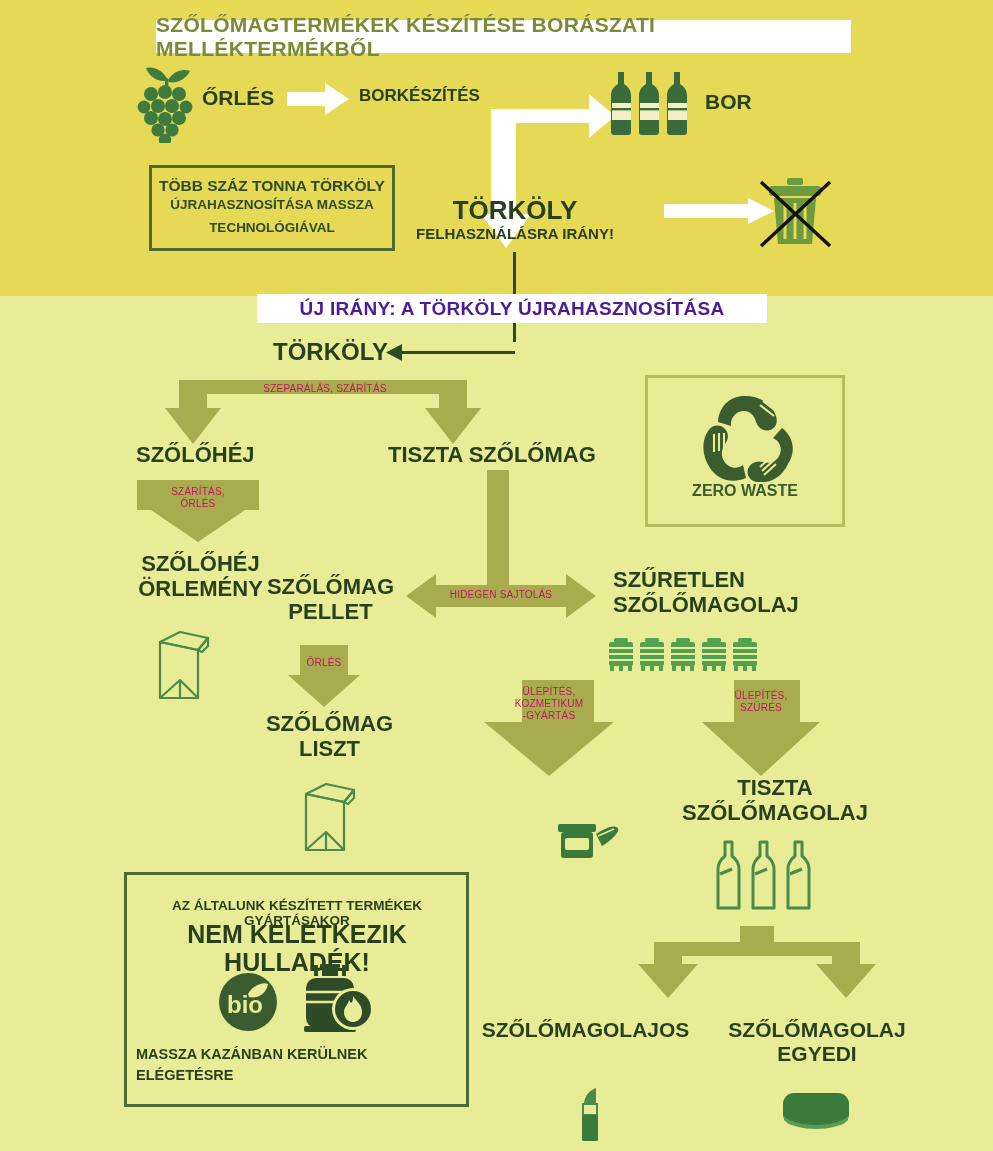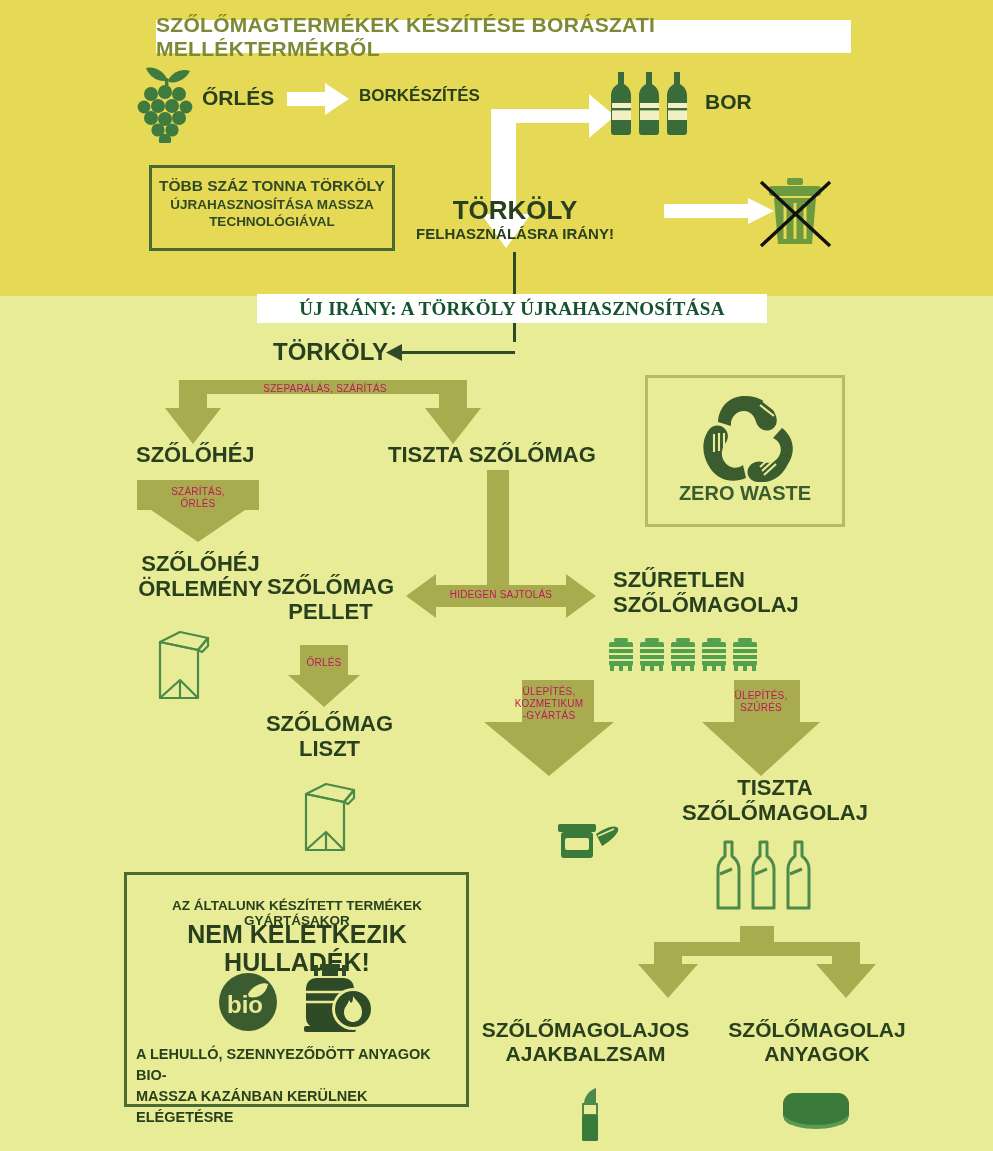--- a/index.html
+++ b/index.html
@@ -12,21 +12,21 @@
   .band-top{position:absolute;left:0;top:0;width:993px;height:296px;background:#e6d955;}
   .band-bot{position:absolute;left:0;top:296px;width:993px;height:855px;background:#e9ec96;}
 
   .abs{position:absolute;}
   .banner{
     position:absolute;background:#ffffff;color:#6f7c33;
     font-weight:bold;letter-spacing:.3px;
     display:flex;align-items:center;justify-content:center;
   }
   .banner.t1{left:156px;top:20px;width:695px;height:33px;font-size:21px;color:#7d8a34;}
-  .banner.t2{left:257px;top:294px;width:510px;height:29px;font-size:19px;color:#14532d;font-family:Liberation Serif, serif;}
+  .banner.t2{left:257px;top:294px;width:510px;height:29px;font-size:19px;color:#4c1d95;}
 
   .lbl{position:absolute;color:#29401f;font-weight:bold;line-height:1.12;}
   .lbl.c{text-align:center;}
 
   
   .warrow{position:absolute;}
 
   
   .oarrow{position:absolute;}
   .otxt{position:absolute;color:#be185d;font-size:10px;text-align:center;line-height:1.18;letter-spacing:.2px;}
@@ -103,21 +103,21 @@
           <rect x="58" y="38" width="19" height="2.4"></rect>
       </g>
     </svg>
   </div>
   <div class="lbl" style="left:705px;top:90px;font-size:21px;">BOR</div>
 
   <div class="boxo" style="left:149px;top:165px;width:246px;height:86px;">
     <div style="text-align:center;color:#2f4a26;font-weight:bold;padding-top:9px;">
       <div style="font-size:15.5px;">TÖBB SZÁZ TONNA TÖRKÖLY</div>
       <div style="font-size:13.5px;margin-top:2px;">ÚJRAHASZNOSÍTÁSA MASSZA</div>
-      <div style="font-size:13.5px;margin-top:2px;">TECHNOLÓGIÁVAL</div>
+      <div style="font-size:13.5px;margin-top:8px;">TECHNOLÓGIÁVAL</div>
     </div>
   </div>
 
   <div class="lbl c" style="left:415px;top:196px;width:200px;font-size:26px;">TÖRKÖLY</div>
   <div class="lbl c" style="left:405px;top:226px;width:220px;font-size:15px;">FELHASZNÁLÁSRA IRÁNY!</div>
 
   <div class="warrow" style="left:664px;top:198px;width:110px;height:26px;">
     <svg width="110" height="26" viewBox="0 0 110 26">
         <path d="M0 6 H84 V0 L110 13 L84 26 V20 H0 Z" fill="#ffffff"></path>
       </svg>
@@ -178,21 +178,21 @@
           <path d="M76 6 L90 17"></path>
         <path d="M24 42 L24 60"></path>
           <path d="M29 41 L29 59"></path>
           <path d="M34 41 L34 57"></path>
         <path d="M74 83 L86 72"></path>
           <path d="M72 79 L84 68"></path>
           <path d="M70 75 L82 64"></path>
       </g>
     </svg>
   </div>
-  <div class="lbl c" style="left:645px;top:482px;width:200px;font-size:20px;color:#3b5c2e;">ZERO WASTE</div>
+  <div class="lbl c" style="left:645px;top:482px;width:200px;font-size:16px;color:#3b5c2e;">ZERO WASTE</div>
 
   <div class="oarrow" style="left:137px;top:480px;width:122px;height:62px;">
     <svg width="122" height="62" viewBox="0 0 122 62">
       <path d="M0 0 H122 V30 H108 L61 62 L14 30 H0 Z" fill="#a9ab4f"></path>
     </svg>
   </div>
   <div class="otxt" style="left:140px;top:486px;width:116px;">
     <span>SZÁRÍTÁS,</span><br>
     <span>ŐRLÉS</span>
   </div>
@@ -365,33 +365,32 @@
   </div>
 
   <div class="oarrow" style="left:632px;top:926px;width:250px;height:72px;">
     <svg width="250" height="72" viewBox="0 0 250 72">
       <path d="M108 0 H142 V16 H228 V38 H244 L214 72 L184 38 H200 V30 H50 V38 H66 L36 72 L6 38 H22 V16 H108 Z" fill="#a9ab4f"></path>
     </svg>
   </div>
 
   <div class="lbl c" style="left:468px;top:1018px;width:235px;font-size:21px;">
     <div>SZŐLŐMAGOLAJOS</div>
-    <div>AJAKBALZSAM</div>
   </div>
   <div class="abs" style="left:578px;top:1088px;width:24px;height:54px;">
     <svg width="24" height="54" viewBox="0 0 24 54">
       <path d="M6 16 C6 8 12 2 18 0 L18 16 Z" fill="#4b8a4b"></path>
       <rect x="5" y="16" width="14" height="11" fill="#e9ec96" stroke="#4b8a4b" stroke-width="2"></rect>
       <rect x="4" y="27" width="16" height="26" rx="1.5" fill="#3a7a3a"></rect>
     </svg>
   </div>
 
   <div class="lbl c" style="left:712px;top:1018px;width:210px;font-size:21px;">
     <div>SZŐLŐMAGOLAJ</div>
-    <div>ANYAGOK</div>
+    <div>EGYEDI</div>
   </div>
   <div class="abs" style="left:782px;top:1092px;width:68px;height:40px;">
     <svg width="68" height="40" viewBox="0 0 68 40">
       <rect x="1" y="1" width="66" height="32" rx="11" fill="#3a7a3a"></rect>
       <path d="M2 24 C14 36 54 36 66 24 L66 28 C54 40 14 40 2 28 Z" fill="#5a9a52"></path>
     </svg>
   </div>
 
   <div class="boxo" style="left:124px;top:872px;width:345px;height:235px;"></div>
   <div class="lbl c" style="left:132px;top:898px;width:330px;font-size:13.5px;">AZ ÁLTALUNK KÉSZÍTETT TERMÉKEK GYÁRTÁSAKOR</div>
@@ -421,16 +420,15 @@
           <line x1="10" y1="30" x2="58" y2="30"></line>
           <line x1="10" y1="40" x2="58" y2="40"></line>
         </g>
       <circle cx="57" cy="47" r="21" fill="#e9ec96"></circle>
       <circle cx="57" cy="47" r="18" fill="#2f4a26"></circle>
       <path d="M57 34 C62 41 66 43 66 50 C66 56 62 60 57 60 C52 60 48 56 48 50 C48 45 52 43 53 38 C55 42 57 42 57 34 Z" fill="#e9ec96"></path>
     </svg>
   </div>
 
   <div class="lbl" style="left:136px;top:1044px;width:322px;font-size:14.5px;line-height:1.45;">
-    <div>A LEHULLÓ, SZENNYEZŐDÖTT ANYAGOK BIO-</div>
     <div>MASSZA KAZÁNBAN KERÜLNEK ELÉGETÉSRE</div>
   </div>
 </div>
 
 </body></html>

